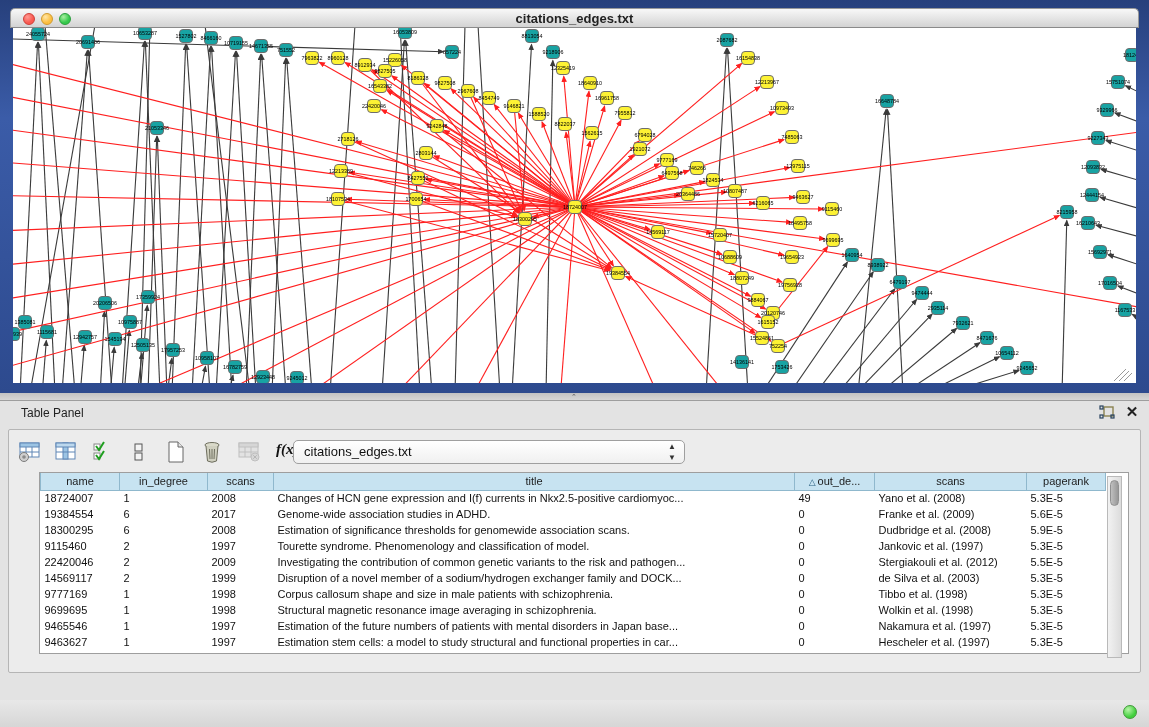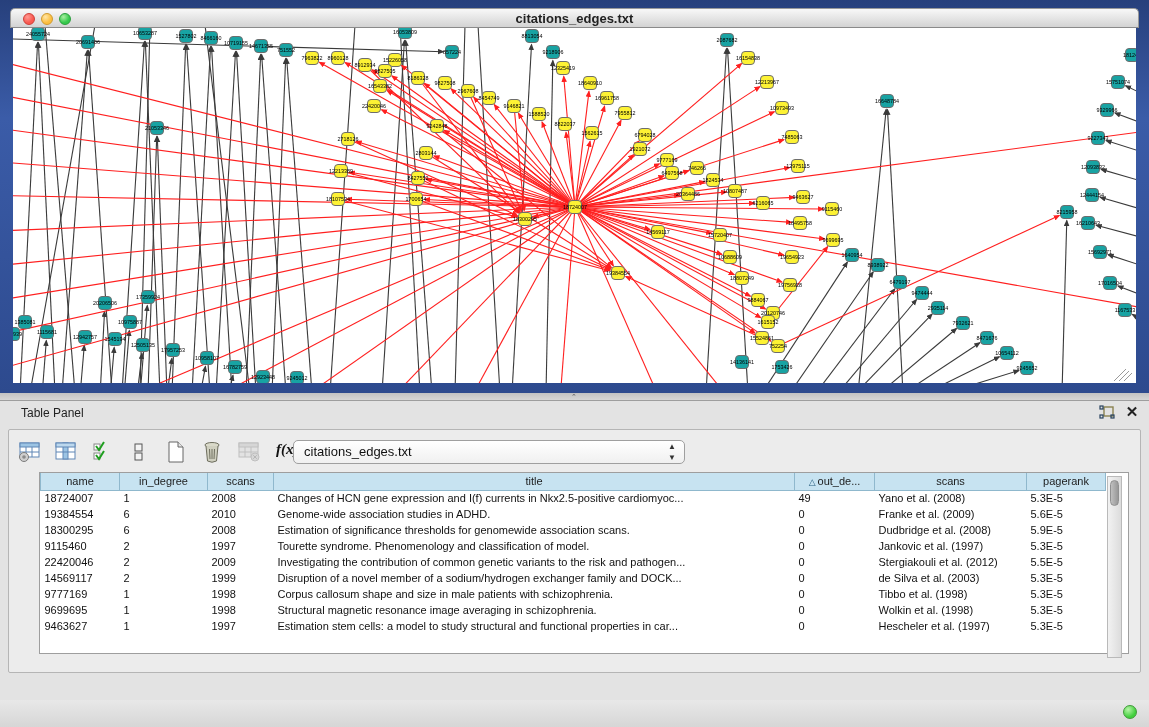--- a/index.html
+++ b/index.html
@@ -588,21 +588,21 @@
               <td>1</td>
               <td>2008</td>
               <td>Changes of HCN gene expression and I(f) currents in Nkx2.5-positive cardiomyoc...</td>
               <td>49</td>
               <td>Yano et al. (2008)</td>
               <td>5.3E-5</td>
             </tr>
             <tr class="data-row">
               <td>19384554</td>
               <td>6</td>
-              <td>2010</td>
+              <td>2017</td>
               <td>Genome-wide association studies in ADHD.</td>
               <td>0</td>
               <td>Franke et al. (2009)</td>
               <td>5.6E-5</td>
             </tr>
             <tr class="data-row">
               <td>18300295</td>
               <td>6</td>
               <td>2008</td>
               <td>Estimation of significance thresholds for genomewide association scans.</td>
@@ -646,20 +646,29 @@
               <td>Tibbo et al. (1998)</td>
               <td>5.3E-5</td>
             </tr>
             <tr class="data-row">
               <td>9699695</td>
               <td>1</td>
               <td>1998</td>
               <td>Structural magnetic resonance image averaging in schizophrenia.</td>
               <td>0</td>
               <td>Wolkin et al. (1998)</td>
+              <td>5.3E-5</td>
+            </tr>
+            <tr class="data-row">
+              <td>9465546</td>
+              <td>1</td>
+              <td>1997</td>
+              <td>Estimation of the future numbers of patients with mental disorders in Japan base...</td>
+              <td>0</td>
+              <td>Nakamura et al. (1997)</td>
               <td>5.3E-5</td>
             </tr>
             <tr class="data-row">
               <td>9463627</td>
               <td>1</td>
               <td>1997</td>
               <td>Estimation stem cells: a model to study structural and functional properties in car...</td>
               <td>0</td>
               <td>Hescheler et al. (1997)</td>
               <td>5.3E-5</td>

